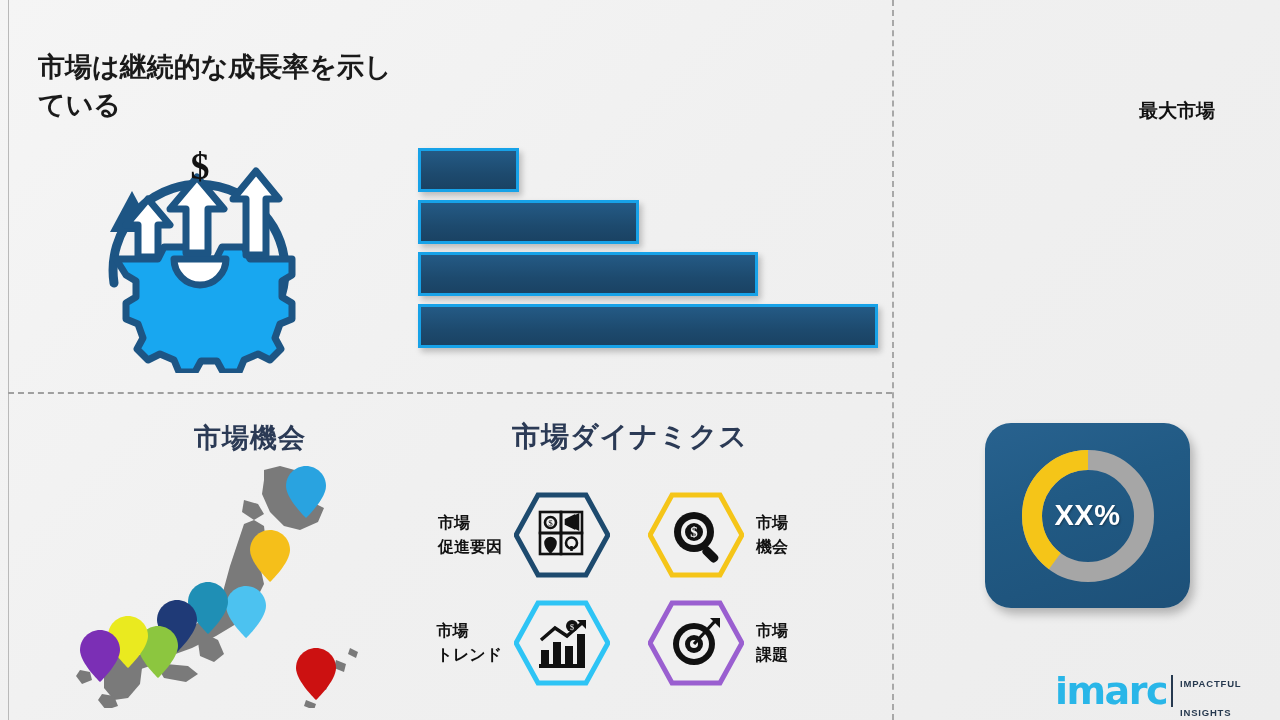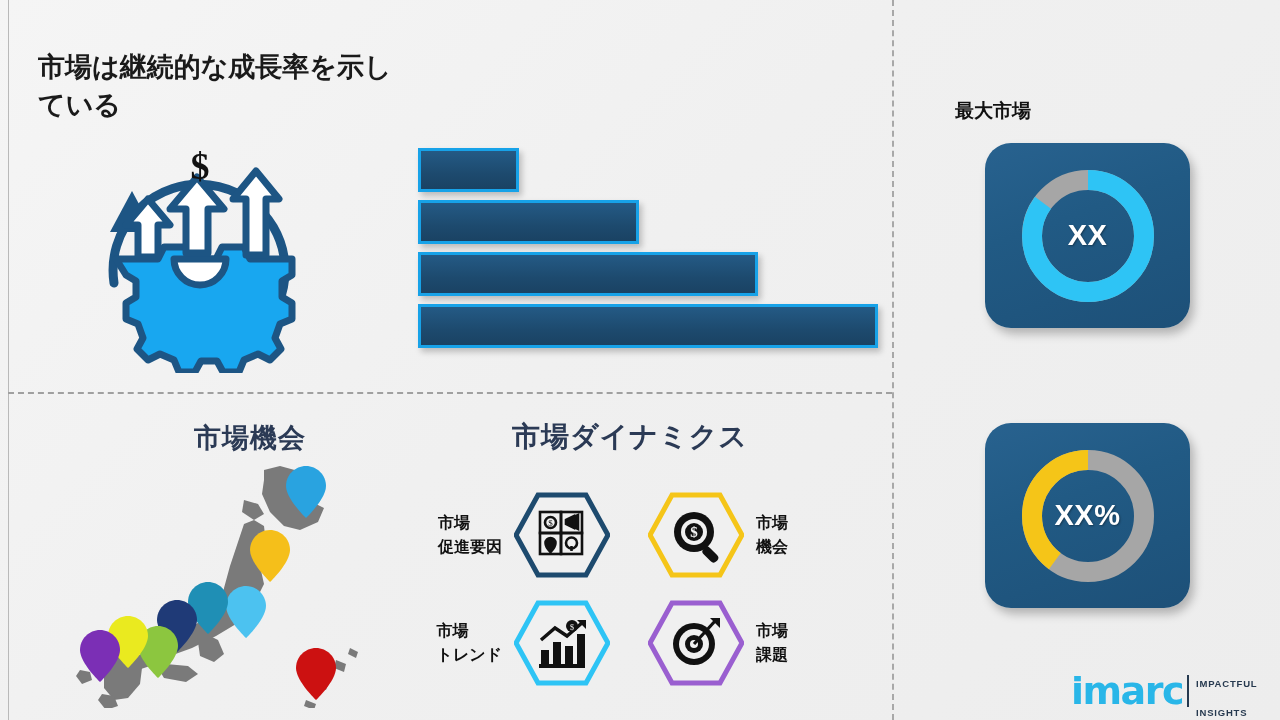--- a/index.html
+++ b/index.html
@@ -56,21 +56,21 @@
   .bar-row { position: relative; width: 100%; }
   .bar {
     position: absolute; left: 0;
     background: linear-gradient(180deg,#245a85 0%,#1d4a6e 60%,#1a4263 100%);
     border: 3px solid #17a2e8;
     box-shadow: 3px 4px 6px rgba(0,0,0,.22);
   }
 
   
   .donut-label {
-    position: absolute; width: 260px; text-align: left;
+    position: absolute; width: 260px; text-align: right;
     font-size: 19px; font-weight: bold; color: #111;
   }
   .donut-card {
     position: absolute;
     width: 205px; height: 185px;
     border-radius: 26px;
     background: linear-gradient(160deg,#28628f 0%,#215a84 40%,#1d5078 100%);
     box-shadow: 4px 6px 10px rgba(0,0,0,.25);
   }
   .donut-svg { position: absolute; left: 50%; top: 50%;
@@ -104,21 +104,20 @@
     white-space: pre-line;
   }
   .hexwrap { position: relative; width: 96px; height: 86px; flex: none; }
 
   
   #logo { position: absolute; left: 1055px; top: 662px; }
   .logo-word {
     font-size: 38px; font-weight: bold; color: #29b6e8;
     letter-spacing: -1.5px; line-height: 1;
     font-family: "DejaVu Sans", sans-serif;
-    margin-left: 16px;
   }
   .logo-bar { width: 2px; height: 32px; background: #26394f; margin: 0 7px 0 4px; }
   .logo-tag { font-size: 9.5px; font-weight: bold; color: #26394f;
               letter-spacing: .8px; line-height: 1.35; margin-top: 16px; }
 </style>
 </head>
 <body>
 
 <div id="slide">
 
@@ -163,27 +162,20 @@
     <div class="bar-row" style="height:52px">
       <div class="bar" style="top:0;width:74%;height:44px"></div>
     </div>
     <div class="bar-row" style="height:52px">
       <div class="bar" style="top:0;width:100%;height:44px"></div>
     </div>
   </div>
 
   <div class="donut-label" style="left:955px;top:98px">最大市場</div>
 
-  <div class="donut-card" style="left:985px;top:143px">
-    <svg class="donut-svg" width="150" height="150" viewBox="0 0 150 150">
-      <circle cx="75" cy="75" r="56" fill="none" stroke="#a6a6a6" stroke-width="20"></circle>
-      <circle cx="75" cy="75" r="56" fill="none" stroke="#2ec4f5" stroke-width="20" stroke-dasharray="299.0796206217483 52.77875658030854" stroke-dashoffset="0" transform="rotate(-90 75 75)"></circle>
-    </svg>
-    <div class="donut-center">XX</div>
-  </div>
 
 
   <div class="donut-card" style="left:985px;top:423px">
     <svg class="donut-svg" width="150" height="150" viewBox="0 0 150 150">
       <circle cx="75" cy="75" r="56" fill="none" stroke="#a6a6a6" stroke-width="20"></circle>
       <circle cx="75" cy="75" r="56" fill="none" stroke="#f5c518" stroke-width="20" stroke-dasharray="140.74335088082273 211.1150263212341" stroke-dashoffset="140.74335088082273" transform="rotate(-90 75 75)"></circle>
     </svg>
     <div class="donut-center">XX%</div>
   </div>
 

